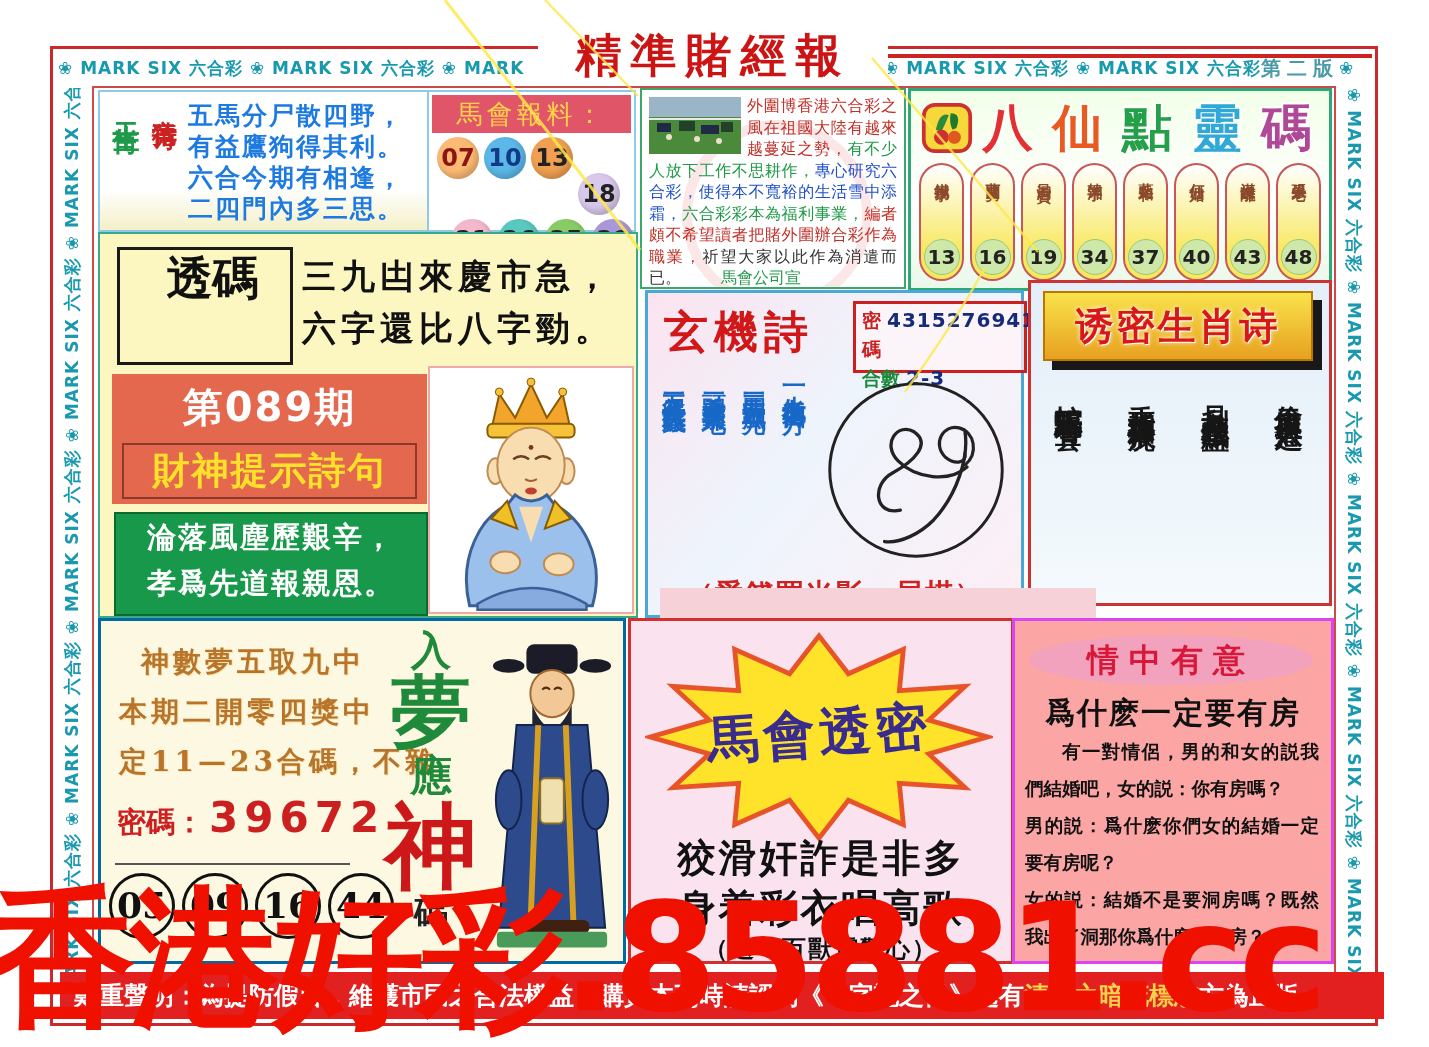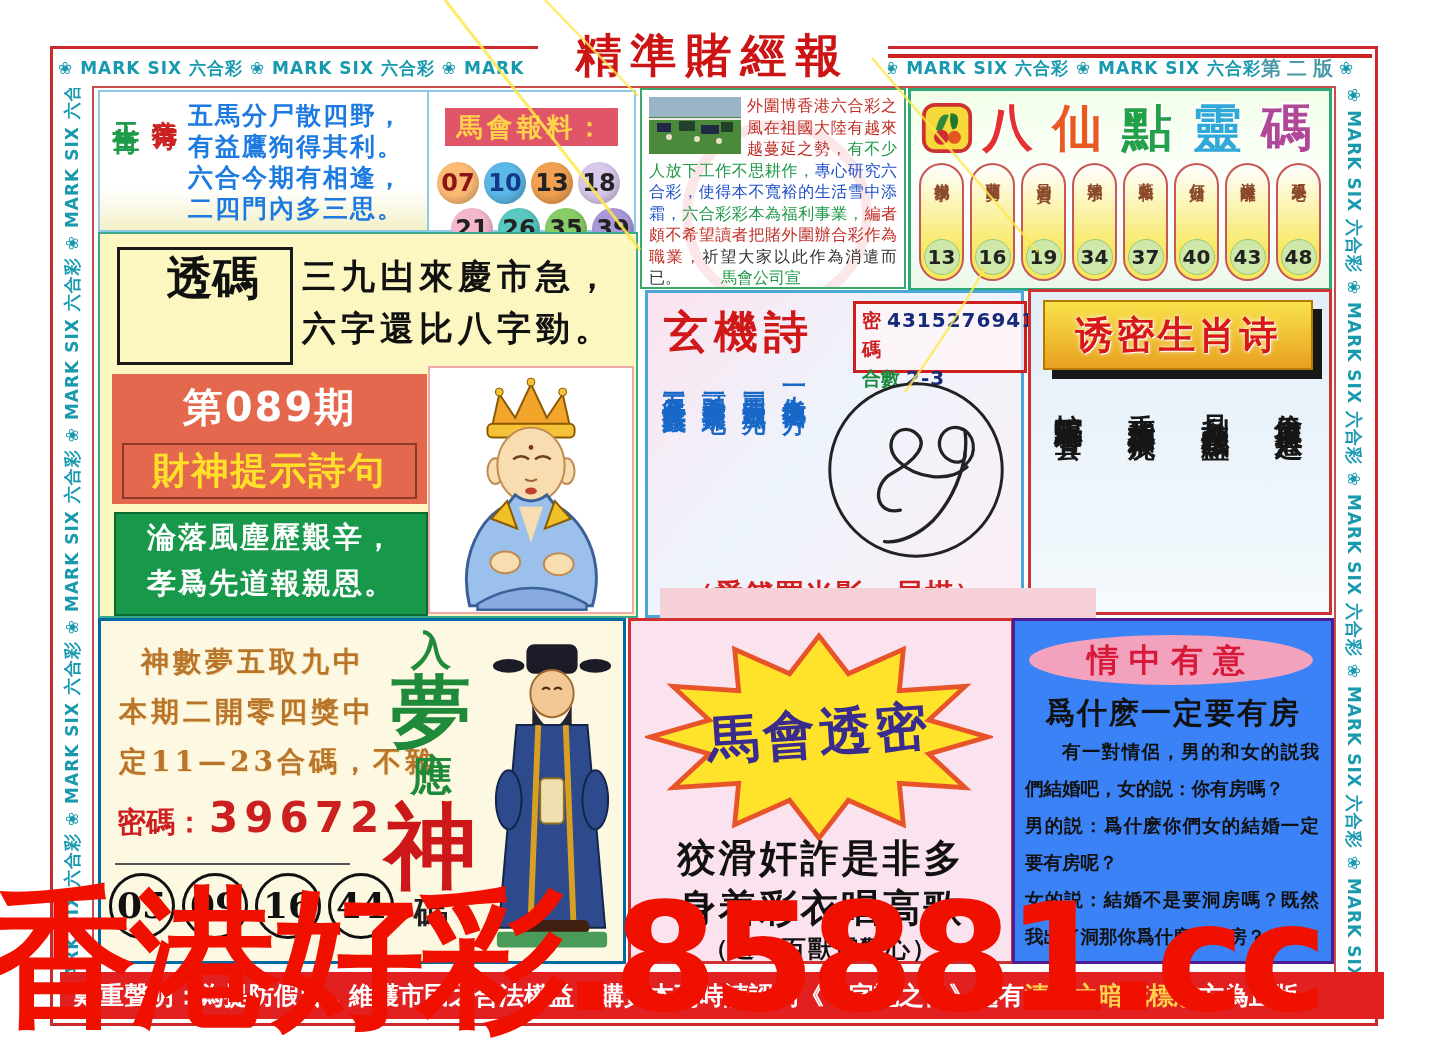--- a/index.html
+++ b/index.html
@@ -31,21 +31,21 @@
                 border:2px solid #8fc9e8;background:linear-gradient(#ffffff 70%,#f4f0c8);}
   #panel-zodiac .vlabel{writing-mode:vertical-rl;text-orientation:upright;font-weight:bold;
                 position:absolute;top:8px;height:124px;letter-spacing:2px;}
   #zodiac-l1{left:8px;font-size:27px;color:#1f9a48;}
   #zodiac-l2{left:48px;font-size:25px;color:#cc2222;}
   #zodiac-poem{position:absolute;left:88px;top:8px;width:235px;color:#1d7ae0;
                font-weight:bold;font-size:25px;line-height:31px;letter-spacing:2px;}
 
   #panel-tips{position:absolute;left:427px;top:90px;width:205px;height:138px;
               border:2px solid #8fc9e8;background:#fff;}
-  #tips-title{margin:16px;background:#e05568;color:#ffd24a;font-weight:bold;
+  #tips-title{margin:3px;background:#e05568;color:#ffd24a;font-weight:normal;
               font-size:26px;text-align:center;letter-spacing:4px;line-height:38px;}
   .ball-row{display:flex;gap:5px;margin:4px 0 0 8px;}
   .ball-row.shift{margin-left:22px;}
   .ball{width:42px;height:42px;border-radius:50%;text-align:center;line-height:42px;
         font-weight:bold;font-size:24px;box-shadow:inset -3px -4px 6px rgba(0,0,0,.18);}
 
   #panel-intro{position:absolute;left:640px;top:88px;width:262px;height:197px;
                border:2px solid #3aa86a;background:#fff;overflow:hidden;}
   #intro-circle{position:absolute;left:40px;top:30px;width:170px;height:170px;border-radius:50%;
                 border:10px solid rgba(220,60,60,.12);}
@@ -100,21 +100,21 @@
   #code-label1{color:#cc2020;} #code-label2{color:#1a8a3a;}
   .code-val{font-weight:bold;font-size:20px;color:#152a7a;letter-spacing:1px;}
   #mystery-cols{position:absolute;left:10px;top:80px;width:152px;height:226px;
                 display:flex;flex-direction:row-reverse;justify-content:space-between;}
   #mystery-cols .vcol{writing-mode:vertical-rl;text-orientation:upright;color:#1868c8;
                       font-weight:bold;font-size:24px;letter-spacing:3px;}
   #mystery-scribble{position:absolute;left:170px;top:74px;width:196px;height:206px;}
   #mystery-bottom{position:absolute;left:0;top:282px;width:100%;text-align:center;
                   color:#d02020;font-weight:bold;font-size:29px;letter-spacing:1px;}
 
-  #panel-secret-zodiac{position:absolute;left:1028px;top:289px;width:298px;height:320px;
+  #panel-secret-zodiac{position:absolute;left:1028px;top:280px;width:298px;height:320px;
                        border:3px solid #cc3333;background:linear-gradient(#e4eef8,#f4fafd);text-decoration:underline;}
   #sz-banner{position:absolute;left:12px;top:8px;width:266px;height:66px;
              background:linear-gradient(#f8e24a,#e8a020);border:2px solid #b87800;
              box-shadow:9px 9px 0 #181818;text-align:center;line-height:66px;}
   #sz-banner span{color:#d81818;font-size:38px;font-weight:bold;letter-spacing:3px;
                   text-shadow:0 0 5px #fff,1px 1px 0 #fff;}
   #sz-cols{position:absolute;left:18px;top:100px;width:258px;height:212px;
            display:flex;flex-direction:row-reverse;justify-content:space-between;}
   #sz-cols .vcol{writing-mode:vertical-rl;text-orientation:upright;color:#161616;
                  font-weight:bold;font-size:28px;letter-spacing:3px;}
@@ -149,21 +149,21 @@
   #star-text{position:absolute;left:14px;top:78px;width:348px;text-align:center;
              color:#3a2c8c;font-size:52px;font-weight:bold;letter-spacing:4px;
              transform:rotate(-4deg);}
   .secret-line{position:absolute;width:100%;text-align:center;color:#111;
                font-weight:bold;font-size:38px;letter-spacing:3px;}
   #secret-l1{top:212px;} #secret-l2{top:262px;}
   #secret-gift{position:absolute;top:312px;width:100%;text-align:center;color:#111;
                font-weight:bold;font-size:24px;letter-spacing:2px;}
 
   #panel-joke{position:absolute;left:1012px;top:618px;width:316px;height:340px;z-index:4;
-              border:3px solid #4c1d95;background:#3b82f6;}
+              border:3px solid #d946ef;background:#fca5a5;}
   #joke-ellipse{position:absolute;left:14px;top:14px;width:284px;height:50px;border-radius:50%;
                 background:#f3a2bd;text-align:center;line-height:50px;}
   #joke-ellipse span{color:#d81838;font-size:32px;font-weight:bold;letter-spacing:10px;}
   #joke-subtitle{position:absolute;top:72px;width:100%;text-align:center;color:#111;
                  font-weight:bold;font-size:30px;letter-spacing:2px;}
   #joke-body{position:absolute;left:10px;top:112px;width:294px;font-weight:bold;font-size:18.5px;
              line-height:37px;color:#111;text-align:justify;}
   #joke-body .p1{text-indent:2em;}
 
   
@@ -204,21 +204,21 @@
       <div>二四門內多三思。</div>
     </div>
   </div>
 
   <div id="panel-tips">
     <div id="tips-title">馬會報料：</div>
     <div class="ball-row">
       <div class="ball" style="background: #fdba74; color: rgb(139, 21, 21);">07</div>
       <div class="ball" style="background: rgb(91, 184, 232); color: rgb(18, 58, 138);">10</div>
       <div class="ball" style="background: rgb(240, 160, 80); color: rgb(34, 34, 34);">13</div>
-      <div class="ball" style="background: rgb(216, 200, 236); color: rgb(34, 34, 34);">18</div>
+      <div class="ball" style="background: rgb(216, 200, 236); color: rgb(34, 34, 34); margin-top: 36px;">18</div>
     </div>
     <div class="ball-row shift">
       <div class="ball" style="background: rgb(244, 184, 204); color: rgb(34, 34, 34);">21</div>
       <div class="ball" style="background: rgb(88, 200, 192); color: rgb(34, 34, 34);">26</div>
       <div class="ball" style="background: rgb(136, 204, 102); color: rgb(34, 34, 34);">35</div>
       <div class="ball" style="background: rgb(168, 152, 216); color: rgb(34, 34, 34);">39</div>
     </div>
   </div>
 
   <div id="panel-intro">

